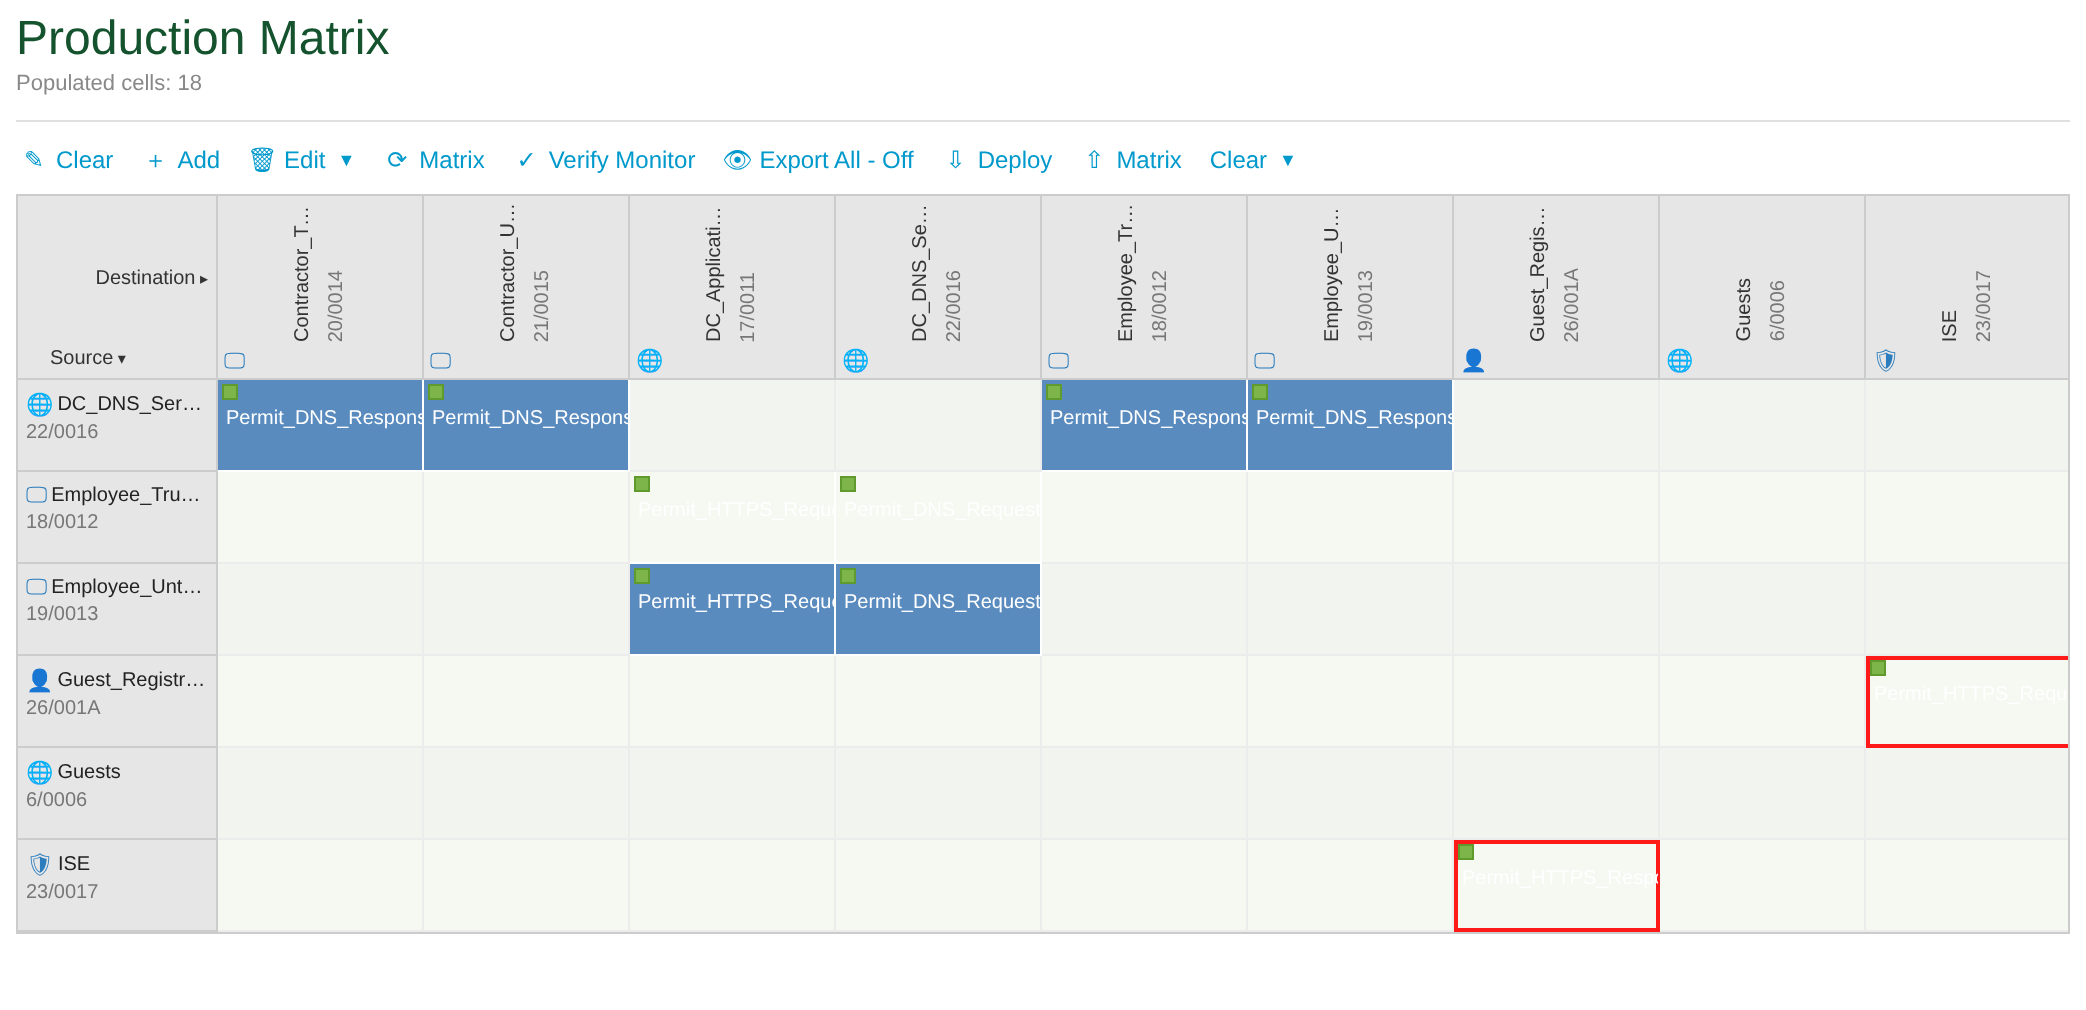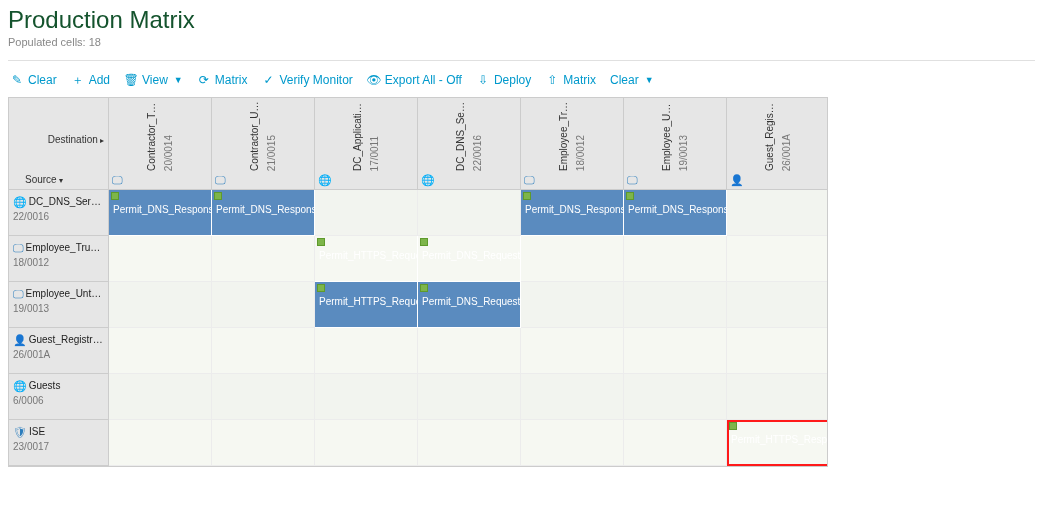--- a/index.html
+++ b/index.html
@@ -51,21 +51,21 @@
     line-height: 1;
   }
   .tb-item .caret {
     font-size: 9px;
     margin-left: 2px;
   }
 
   
   .matrix {
     border: 1px solid #ccc;
-    width: 820px;
+    width: 1027px;
     overflow: hidden;
   }
   .matrix-row {
     display: flex;
     align-items: stretch;
   }
   .hdr-row .col-hdr,
   .hdr-row .corner,
   .hdr-row .last-col {
     background: #e6e6e6;
@@ -213,21 +213,21 @@
     <span class="tb-item">
       <span class="ico">✎</span>
       <span>Clear</span>
     </span>
     <span class="tb-item">
       <span class="ico">＋</span>
       <span>Add</span>
     </span>
     <span class="tb-item">
       <span class="ico">🗑</span>
-      <span>View</span>
+      <span>Edit</span>
       <span class="caret">▼</span>
     </span>
     <span class="tb-item">
       <span class="ico">⟳</span>
       <span>Matrix</span>
     </span>
     <span class="tb-item">
       <span class="ico">✓</span>
       <span>Verify Monitor</span>
     </span>

